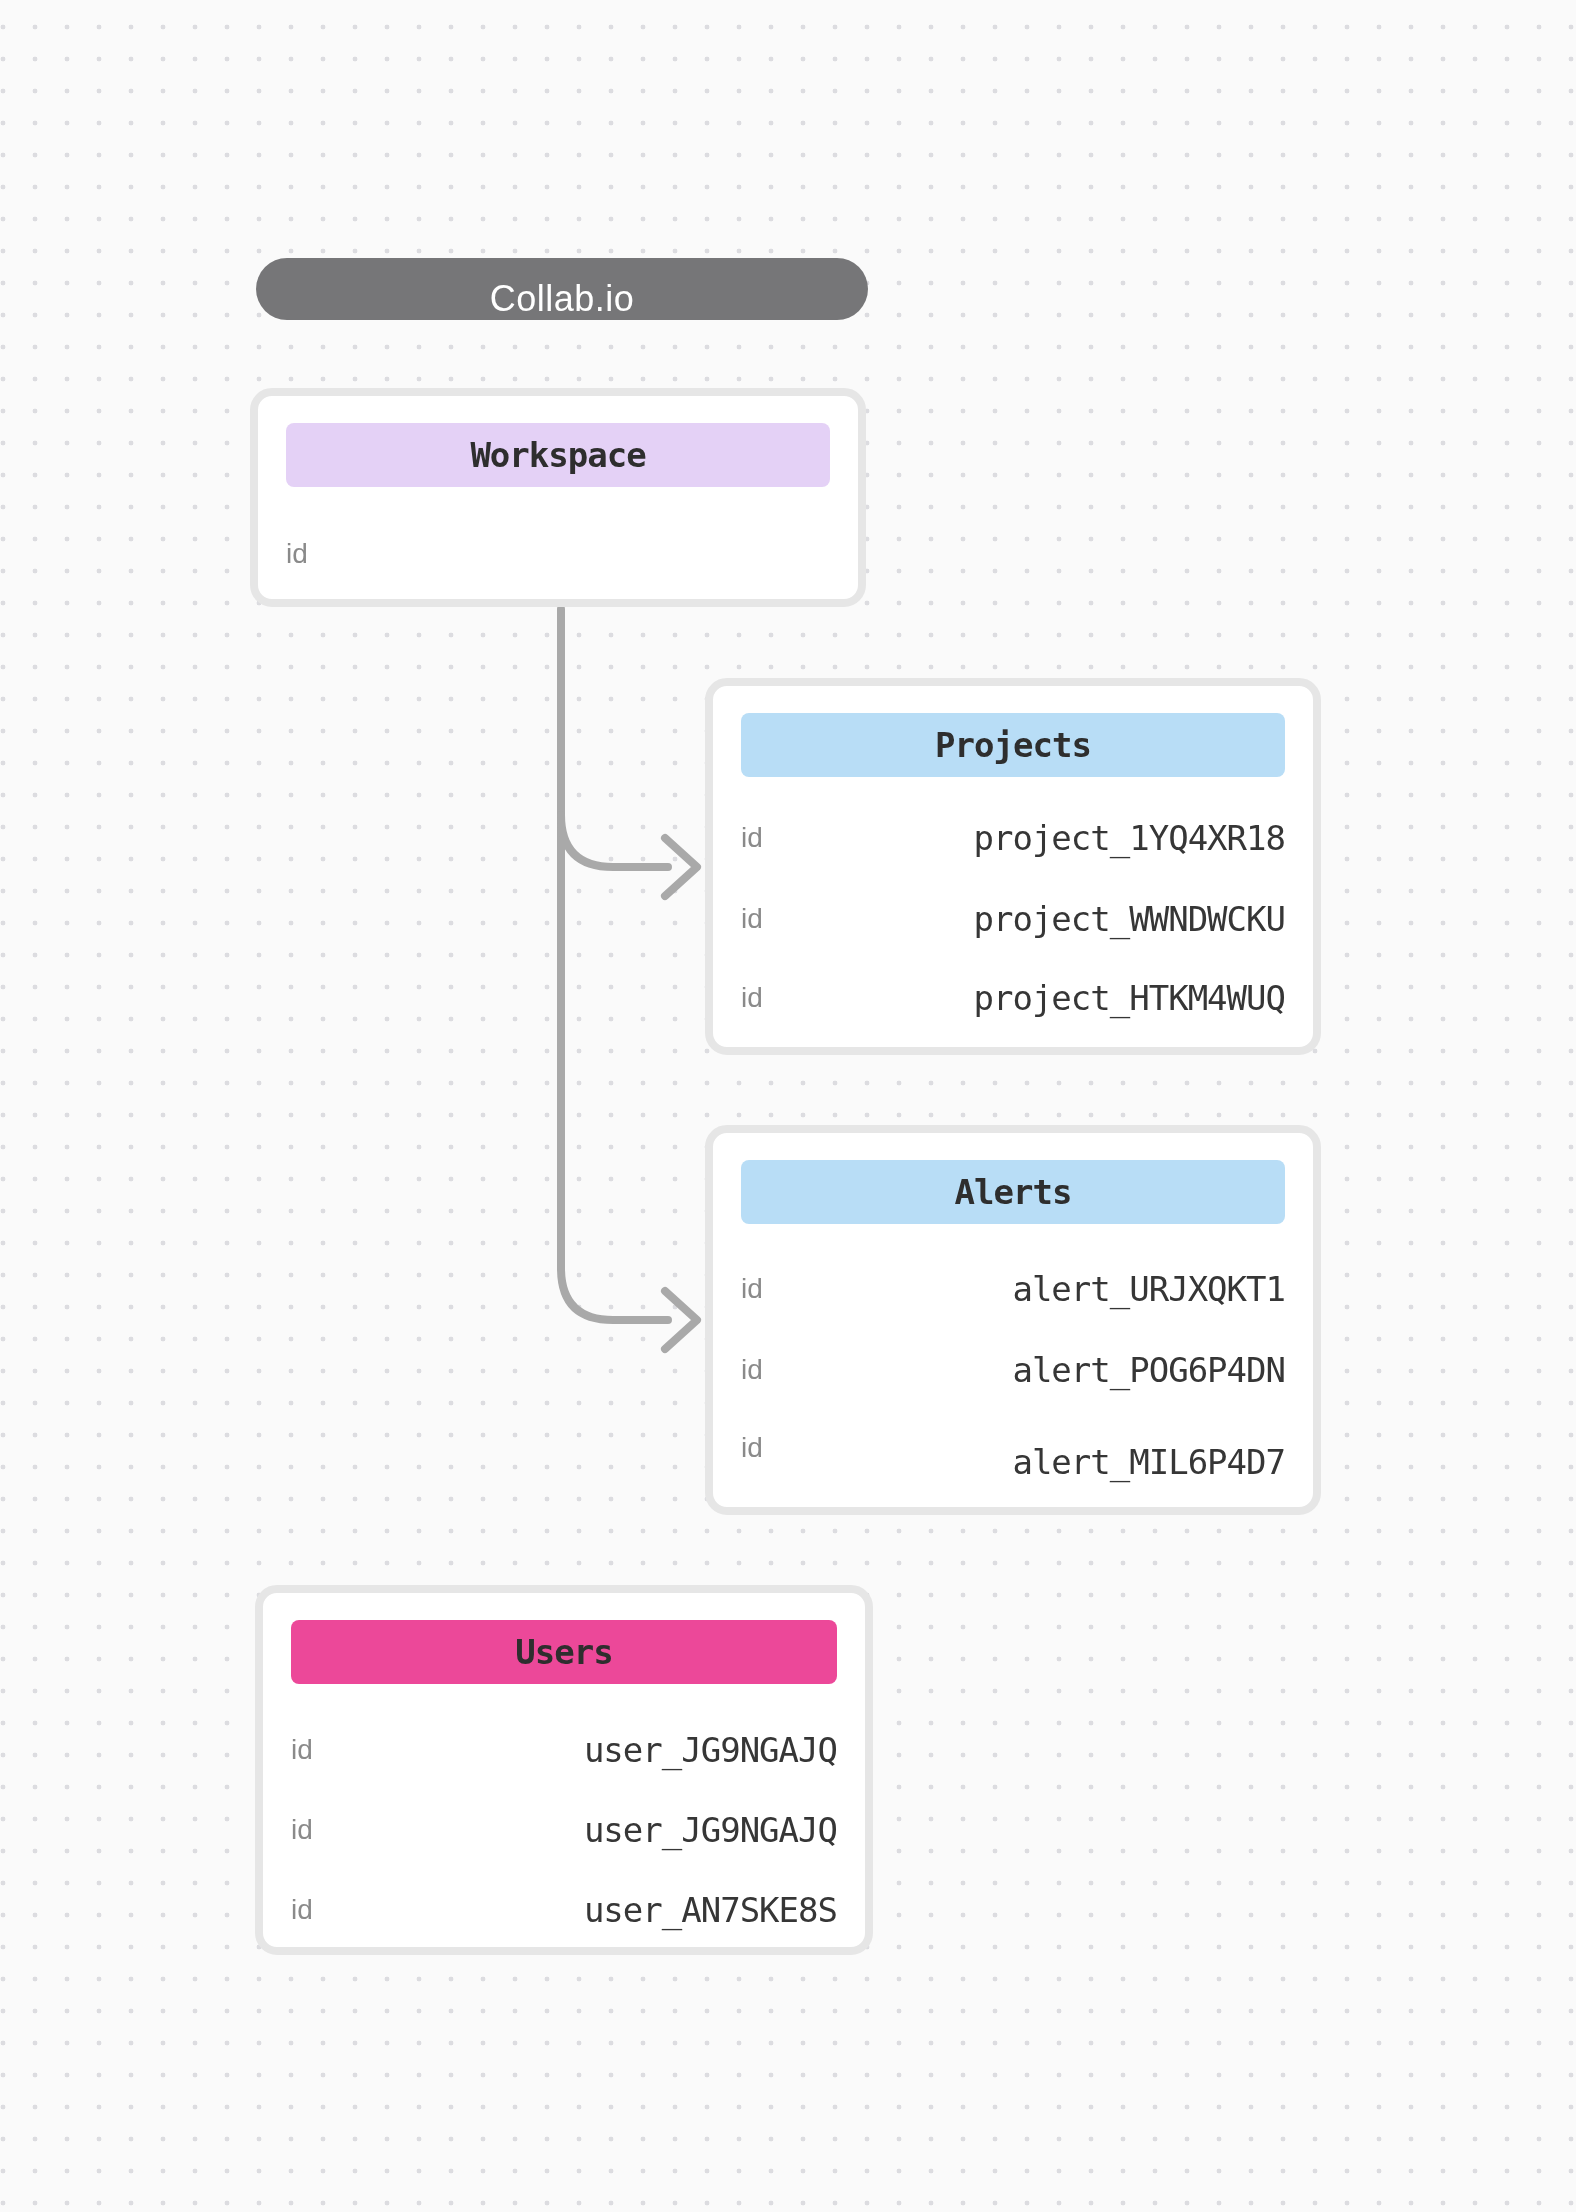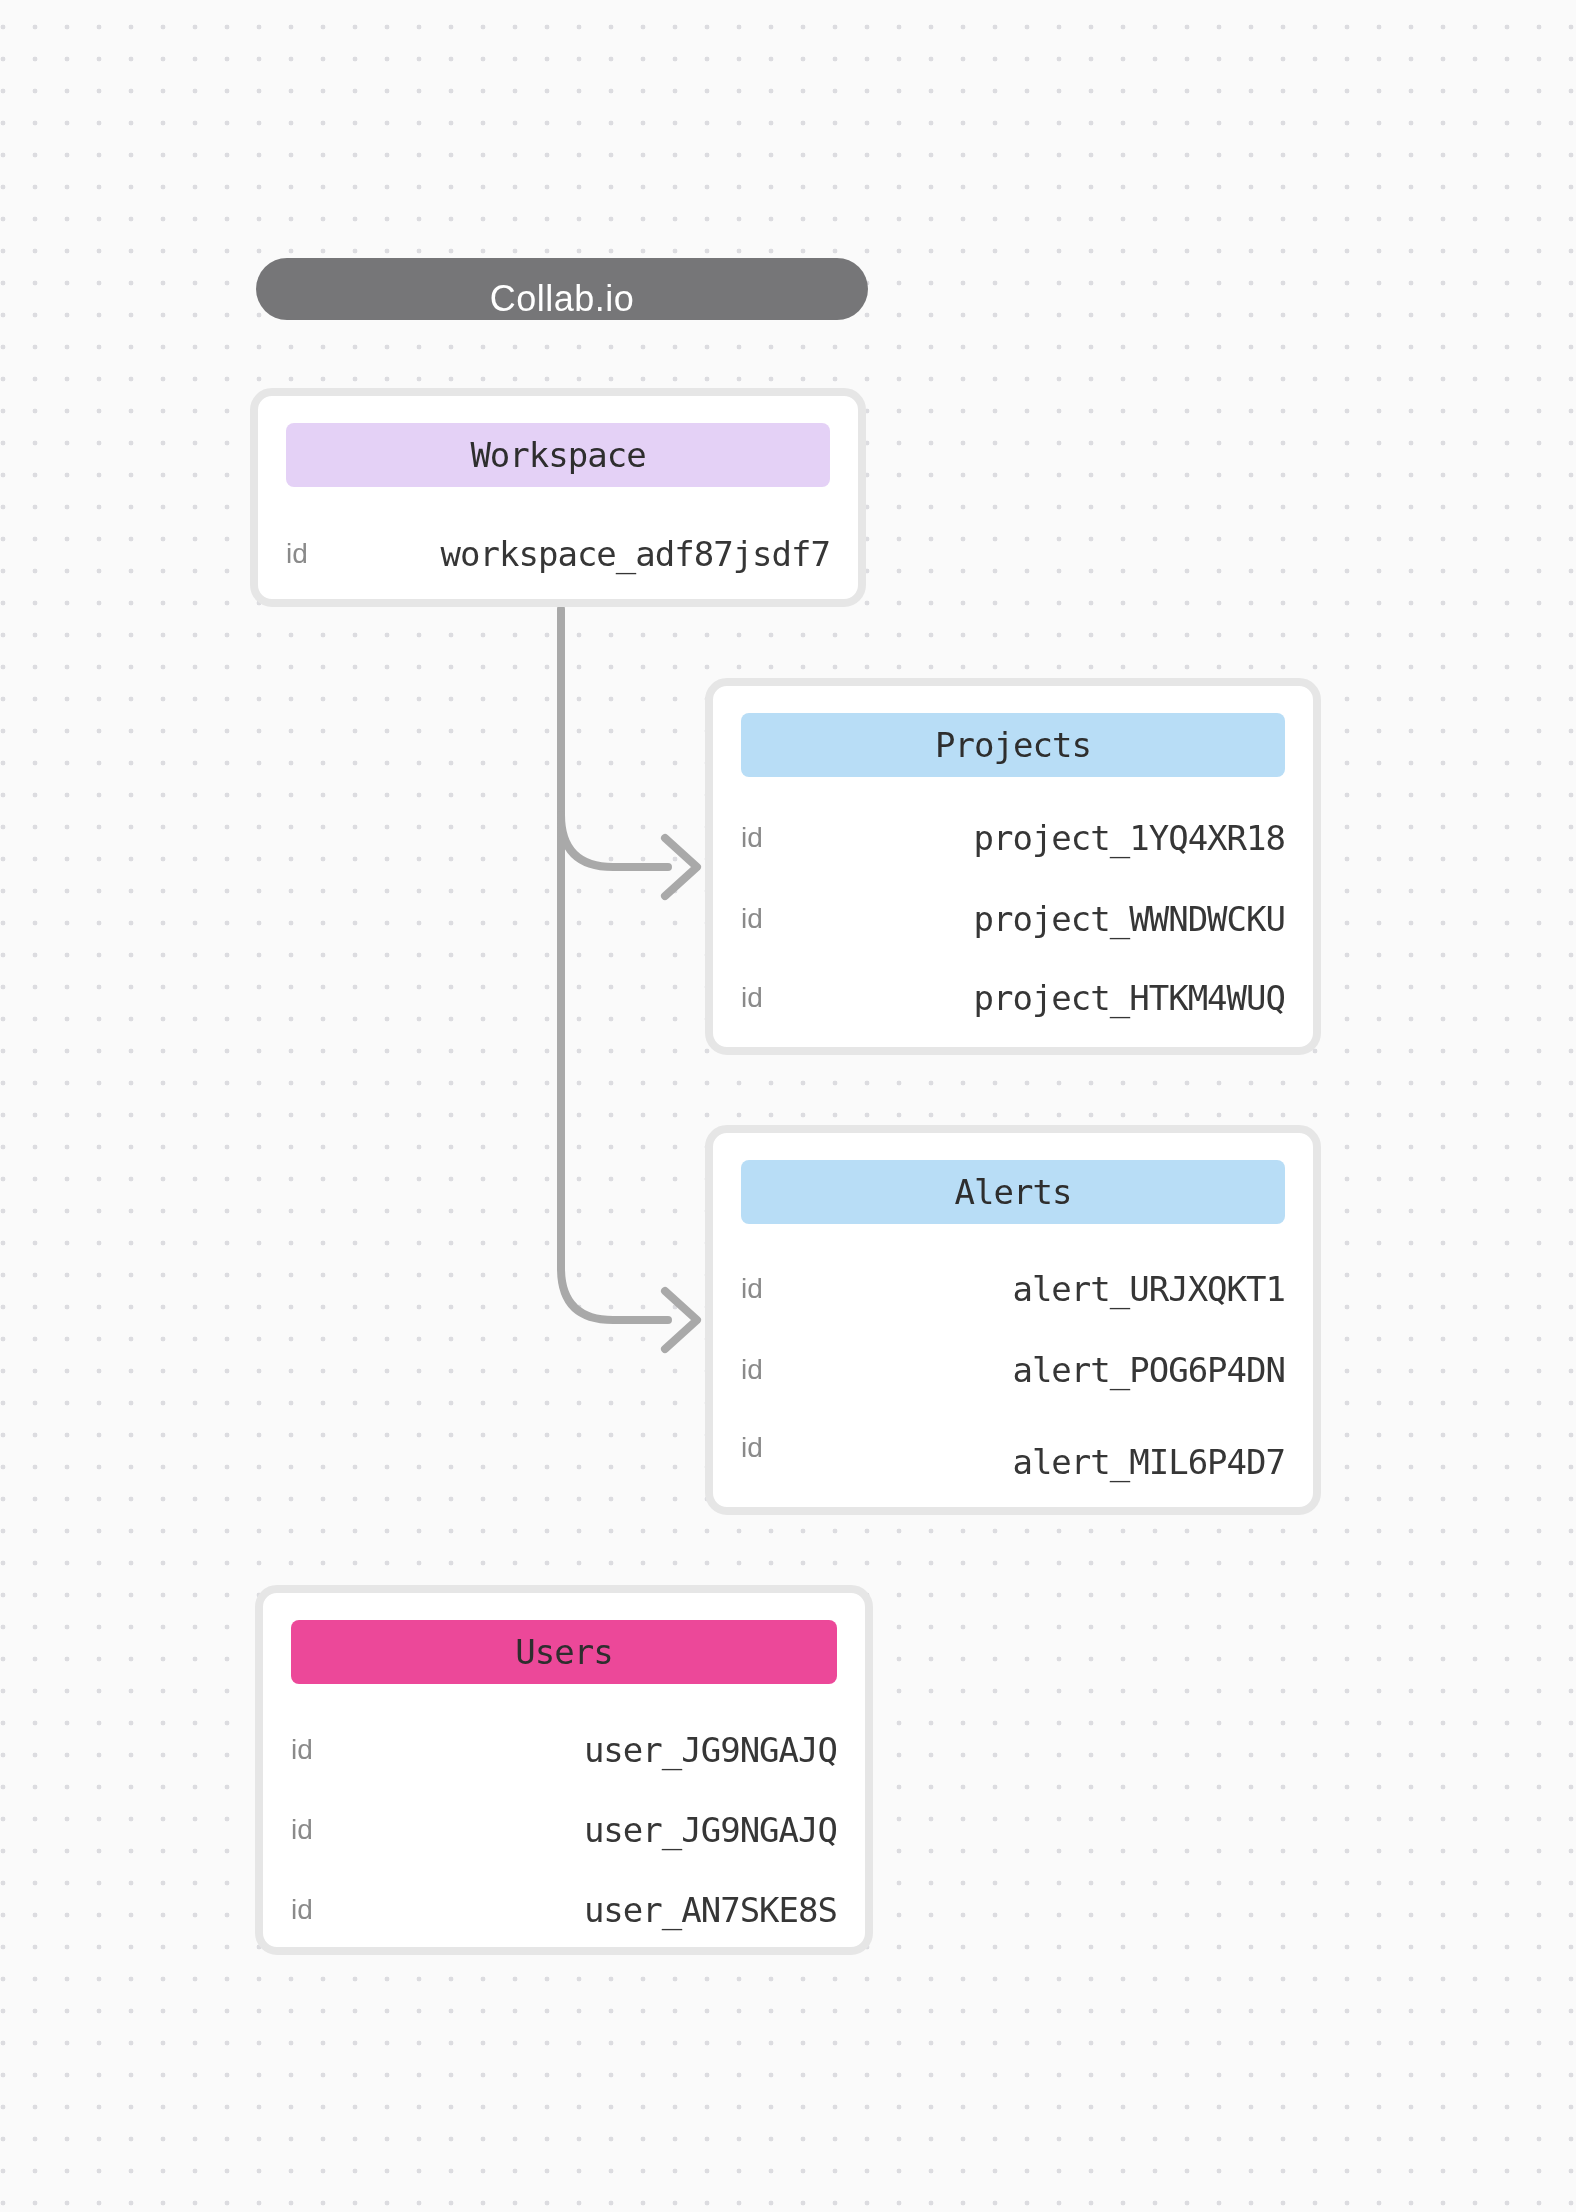--- a/index.html
+++ b/index.html
@@ -64,21 +64,21 @@
     left: 28px; right: 28px; top: 27px;
     height: 64px;
     border-radius: 8px;
     display: flex;
     align-items: center;
     justify-content: center;
   }
   .card-header span {
     font-family: "DejaVu Sans Mono", "Liberation Mono", monospace;
     font-size: 34px;
-    font-weight: 400;
+    font-weight: 700;
     color: #2e2e2e;
     letter-spacing: -1px;
   }
   .row {
     position: absolute;
     left: 28px; right: 28px;
     transform: translateY(-50%);
     display: flex;
     align-items: center;
     justify-content: space-between;
@@ -117,21 +117,20 @@
   <div class="pill" style="background-color: rgb(118, 118, 120);">
     <span>Collab.io</span>
   </div>
 
   <div class="card card-workspace">
     <div class="card-header" style="background-color: rgb(228, 209, 246);">
       <span>Workspace</span>
     </div>
     <div class="row" style="top:158px">
       <span class="key">id</span>
-      <span class="val">workspace_adf87jsdf7</span>
     </div>
   </div>
 
   <div class="card card-projects">
     <div class="card-header" style="background-color: rgb(184, 221, 246);">
       <span>Projects</span>
     </div>
     <div class="row" style="top:152px">
       <span class="key">id</span>
       <span class="val">project_1YQ4XR18</span>

